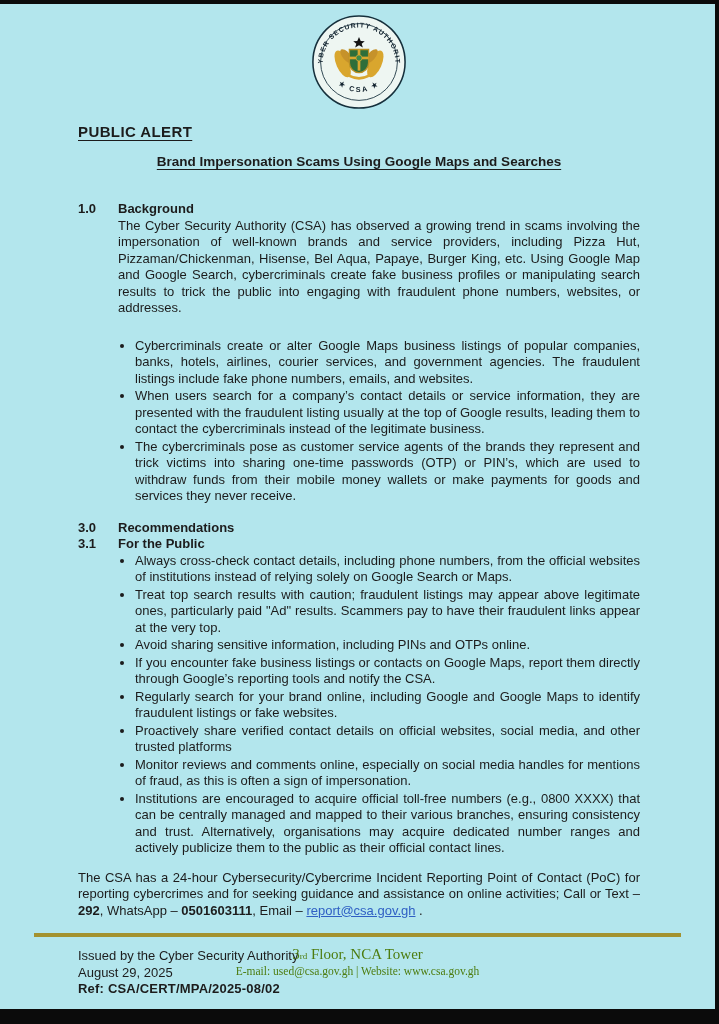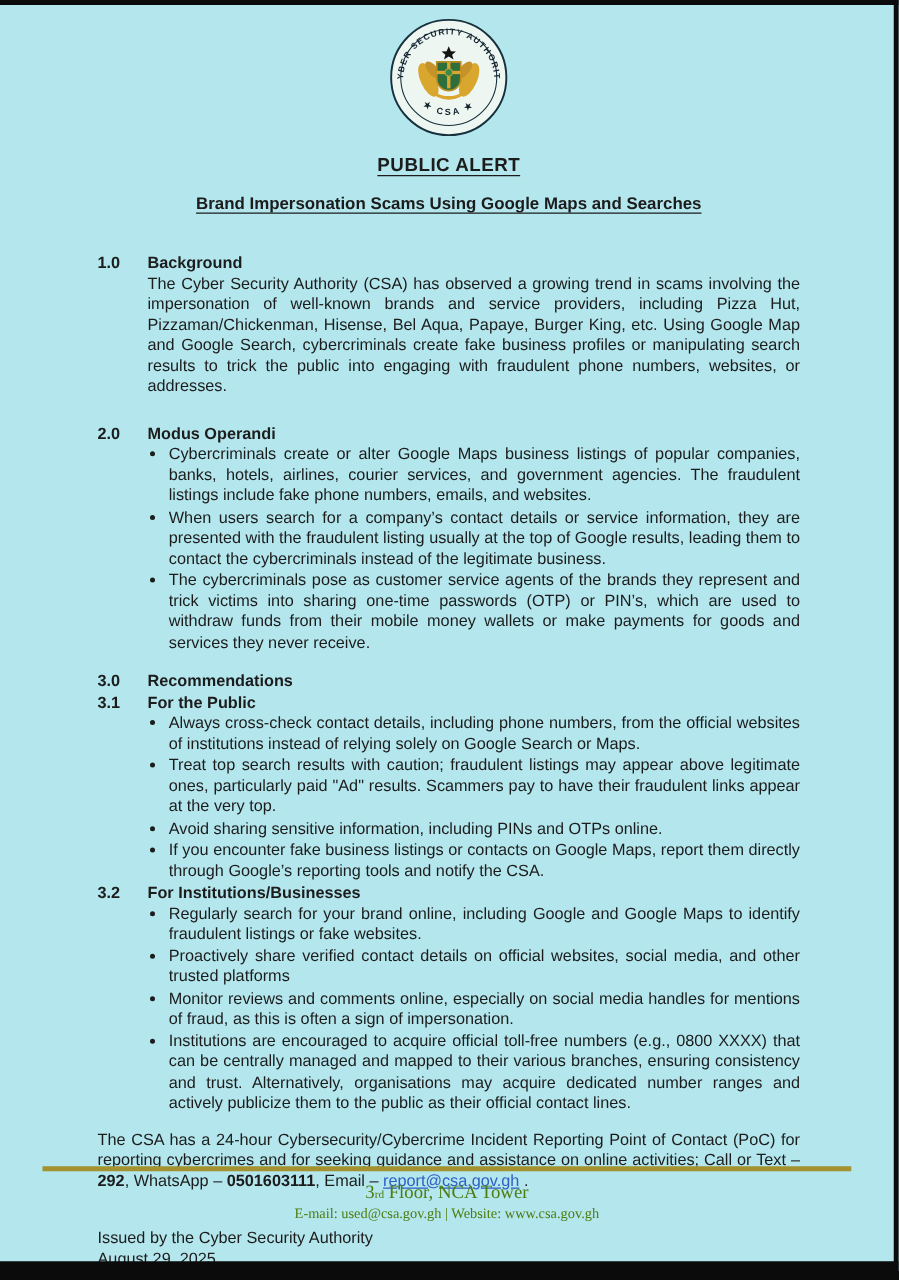--- a/index.html
+++ b/index.html
@@ -18,21 +18,21 @@
   .bar-bottom { position:absolute; left:0; right:0; bottom:0; height:15px; background:#0b0b0b; }
 
   .doc { padding:14px 79px 0 78px; }
 
   .logo-wrap { text-align:center; }
   .logo { width:96px; height:96px; }
   .ring-text { font-family:"Liberation Sans", sans-serif; font-size:7px; font-weight:bold; letter-spacing:1.1px; fill:#12222e; }
   .ring-text-bottom { font-size:7.5px; letter-spacing:2px; }
 
   .title {
-    text-align:center; font-weight:bold; font-size:15px;
+    font-weight:bold; font-size:15px;
     text-decoration:underline; text-underline-offset:3px;
     margin-top:9px; letter-spacing:.4px;
   }
   .subtitle {
     text-align:center; font-weight:bold; font-size:13.5px;
     text-decoration:underline; text-underline-offset:3px;
     margin-top:14px;
   }
 
   .sections { margin-top:32px; font-size:13px; line-height:16.5px; }
@@ -109,24 +109,20 @@
 
       <div class="section gap-lg">
         <div class="sec-head">
           <span class="sec-num">1.0</span>
           <span class="sec-title">Background</span>
         </div>
         <div class="body-indent">The Cyber Security Authority (CSA) has observed a growing trend in scams involving the impersonation of well-known brands and service providers, including Pizza Hut, Pizzaman/Chickenman, Hisense, Bel Aqua, Papaye, Burger King, etc. Using Google Map and Google Search, cybercriminals create fake business profiles or manipulating search results to trick the public into engaging with fraudulent phone numbers, websites, or addresses.</div>
       </div>
 
       <div class="section">
-        <div class="sec-head">
-          <span class="sec-num">2.0</span>
-          <span class="sec-title">Modus Operandi</span>
-        </div>
         <ul class="bullets">
           <li>Cybercriminals create or alter Google Maps business listings of popular companies, banks, hotels, airlines, courier services, and government agencies. The fraudulent listings include fake phone numbers, emails, and websites.</li>
           <li>When users search for a company’s contact details or service information, they are presented with the fraudulent listing usually at the top of Google results, leading them to contact the cybercriminals instead of the legitimate business.</li>
           <li>The cybercriminals pose as customer service agents of the brands they represent and trick victims into sharing one-time passwords (OTP) or PIN’s, which are used to withdraw funds from their mobile money wallets or make payments for goods and services they never receive.</li>
         </ul>
       </div>
 
       <div class="section tight">
         <div class="sec-head">
           <span class="sec-num">3.0</span>
@@ -141,24 +137,20 @@
         </div>
         <ul class="bullets">
           <li>Always cross-check contact details, including phone numbers, from the official websites of institutions instead of relying solely on Google Search or Maps.</li>
           <li>Treat top search results with caution; fraudulent listings may appear above legitimate ones, particularly paid "Ad" results. Scammers pay to have their fraudulent links appear at the very top.</li>
           <li>Avoid sharing sensitive information, including PINs and OTPs online.</li>
           <li>If you encounter fake business listings or contacts on Google Maps, report them directly through Google’s reporting tools and notify the CSA.</li>
         </ul>
       </div>
 
       <div class="section tight">
-        <div class="sec-head">
-          <span class="sec-num">3.2</span>
-          <span class="sec-title">For Institutions/Businesses</span>
-        </div>
         <ul class="bullets">
           <li>Regularly search for your brand online, including Google and Google Maps to identify fraudulent listings or fake websites.</li>
           <li>Proactively share verified contact details on official websites, social media, and other trusted platforms</li>
           <li>Monitor reviews and comments online, especially on social media handles for mentions of fraud, as this is often a sign of impersonation.</li>
           <li>Institutions are encouraged to acquire official toll-free numbers (e.g., 0800 XXXX) that can be centrally managed and mapped to their various branches, ensuring consistency and trust. Alternatively, organisations may acquire dedicated number ranges and actively publicize them to the public as their official contact lines.</li>
         </ul>
       </div>
 
     </div>
 

